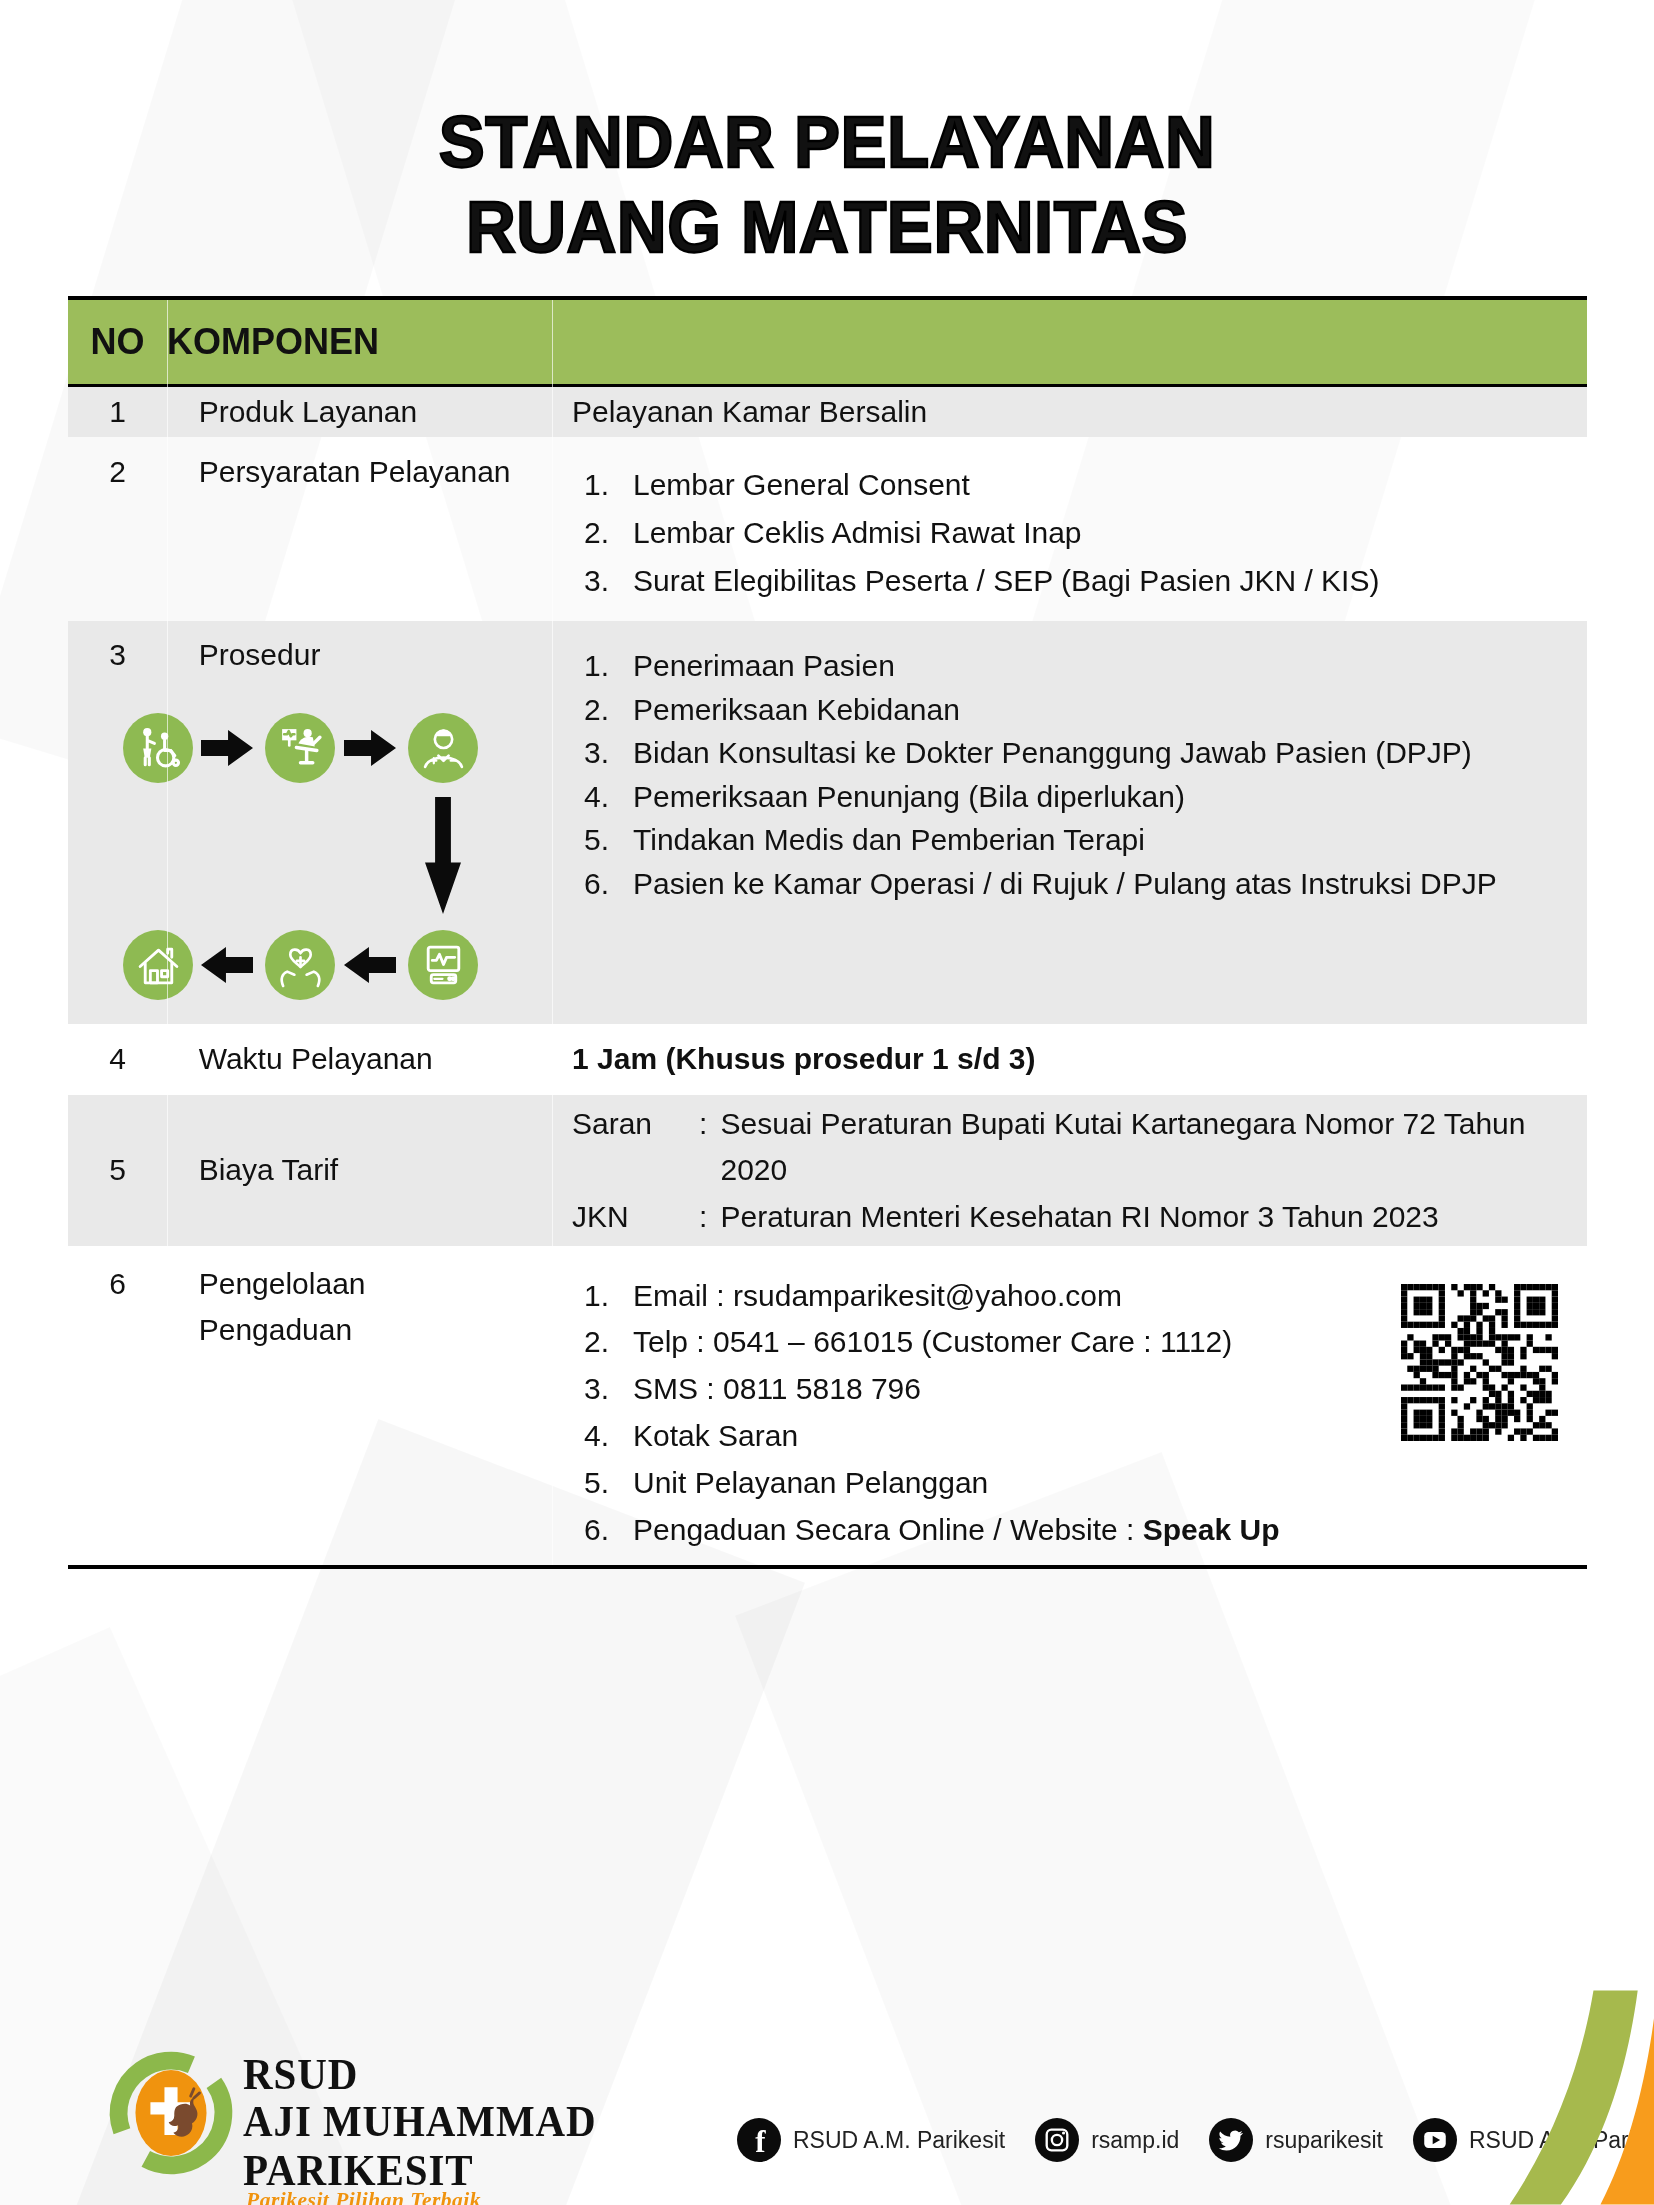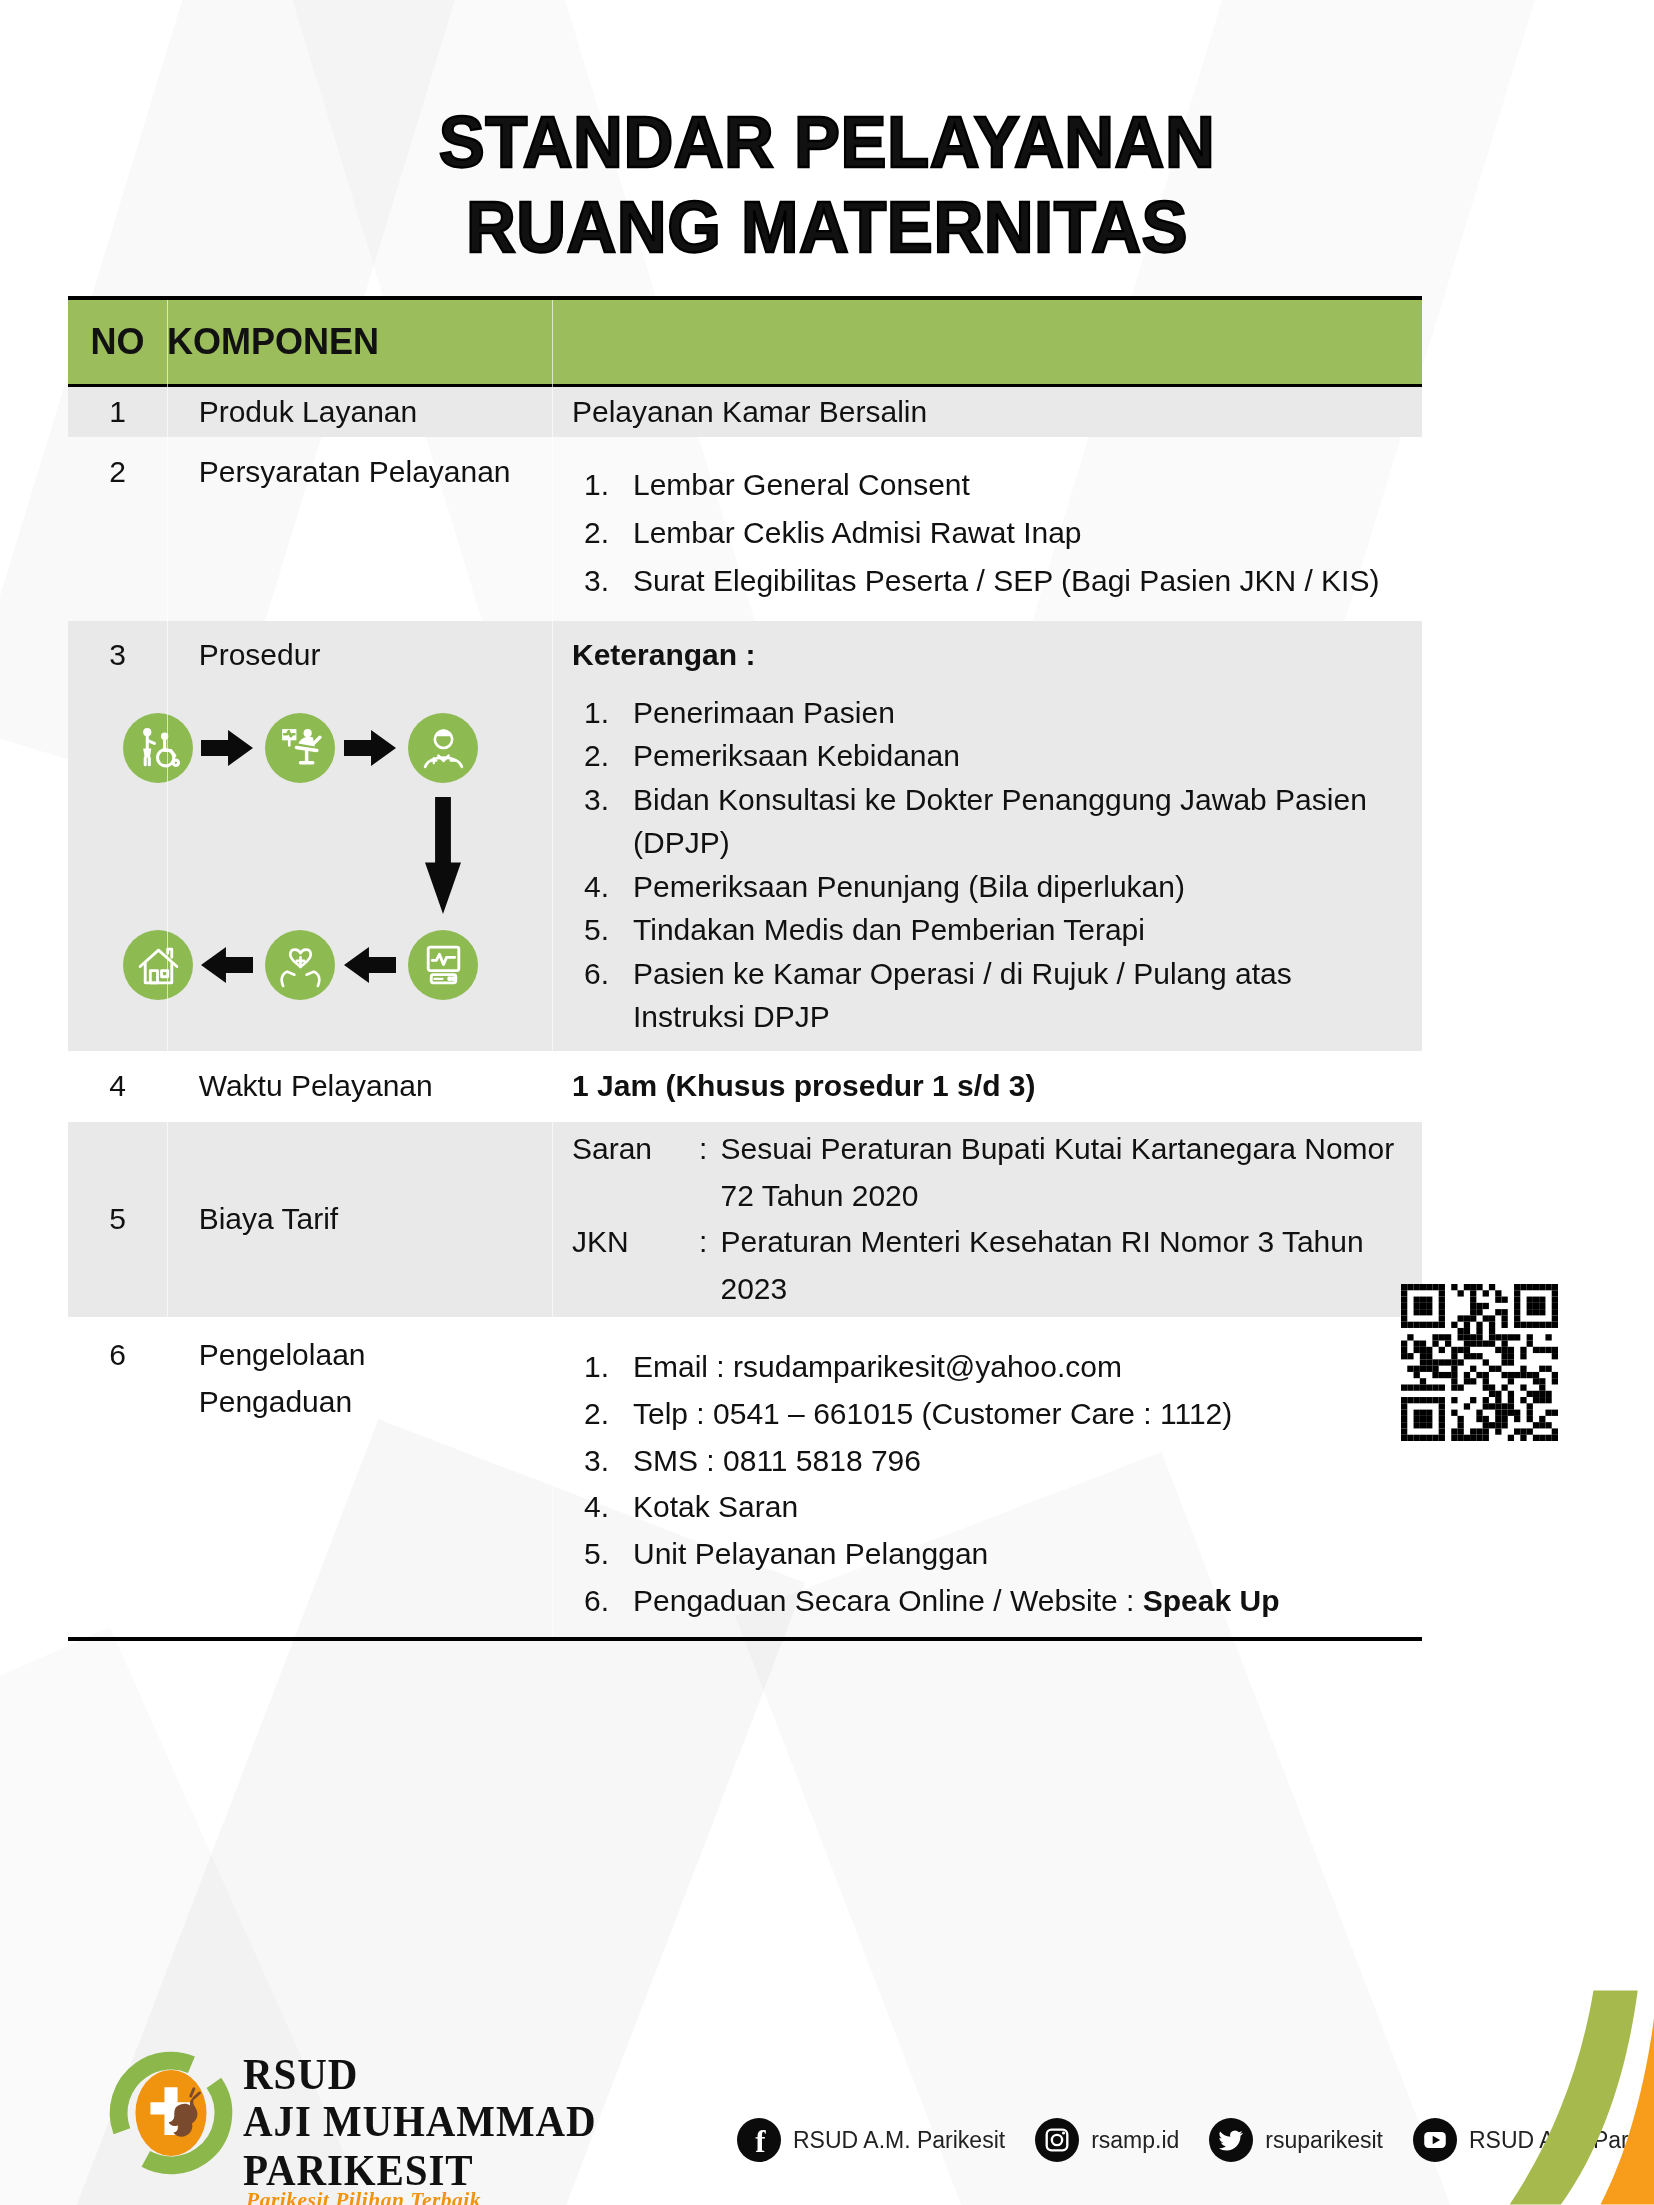--- a/index.html
+++ b/index.html
@@ -14,21 +14,21 @@
   .bg4{left:196px;top:1470px;width:457px;height:933px;background:rgba(0,0,0,0.03);transform:rotate(21deg);}
   .bg5{left:887px;top:1503px;width:457px;height:933px;background:rgba(0,0,0,0.025);transform:rotate(-21deg);}
   .bg6{left:-140px;top:1680px;width:420px;height:747px;background:rgba(0,0,0,0.02);transform:rotate(-24deg);}
 
   
   .title{position:absolute;left:0;top:105px;width:1654px;text-align:center;
          font-weight:bold;font-size:69px;line-height:1.17;letter-spacing:0.5px;
          -webkit-text-stroke:2.3px #000;transform:scaleY(1.04);}
 
   
-  .stable{position:absolute;left:68px;top:296px;width:1354px;
+  .stable{position:absolute;left:68px;top:296px;width:1519px;
           border-top:4.7px solid #000;border-bottom:4.7px solid #000;}
   .vline{position:absolute;top:0;bottom:0;width:1.4px;background:rgba(255,255,255,0.65);z-index:5;}
   .vl1{left:99px;} .vl2{left:484px;}
   .thead{height:84px;background:#9cbd5b;border-bottom:3.7px solid #000;
          display:flex;align-items:center;font-weight:bold;font-size:36px;}
   .hno{width:99px;text-align:center;}
   .hkomp{width:385px;text-align:left;}
   .hura{flex:1;text-align:center;}
 
   .trow{display:flex;font-size:30px;line-height:1.55;}
@@ -134,21 +134,20 @@
               <div class="litext">Surat Elegibilitas Peserta / SEP (Bagi Pasien JKN / KIS)</div>
             </li>
         </ol>
       </div>
     </div>
 
     <div class="trow gray r3">
       <div class="cno">3</div>
       <div class="ckomp">Prosedur</div>
       <div class="cura">
-        <div class="bold">Keterangan :</div>
         <ol class="num">
           <li>
               <div class="litext">Penerimaan Pasien</div>
             </li>
           <li>
               <div class="litext">Pemeriksaan Kebidanan</div>
             </li>
           <li>
               <div class="litext">Bidan Konsultasi ke Dokter Penanggung Jawab Pasien (DPJP)</div>
             </li>

